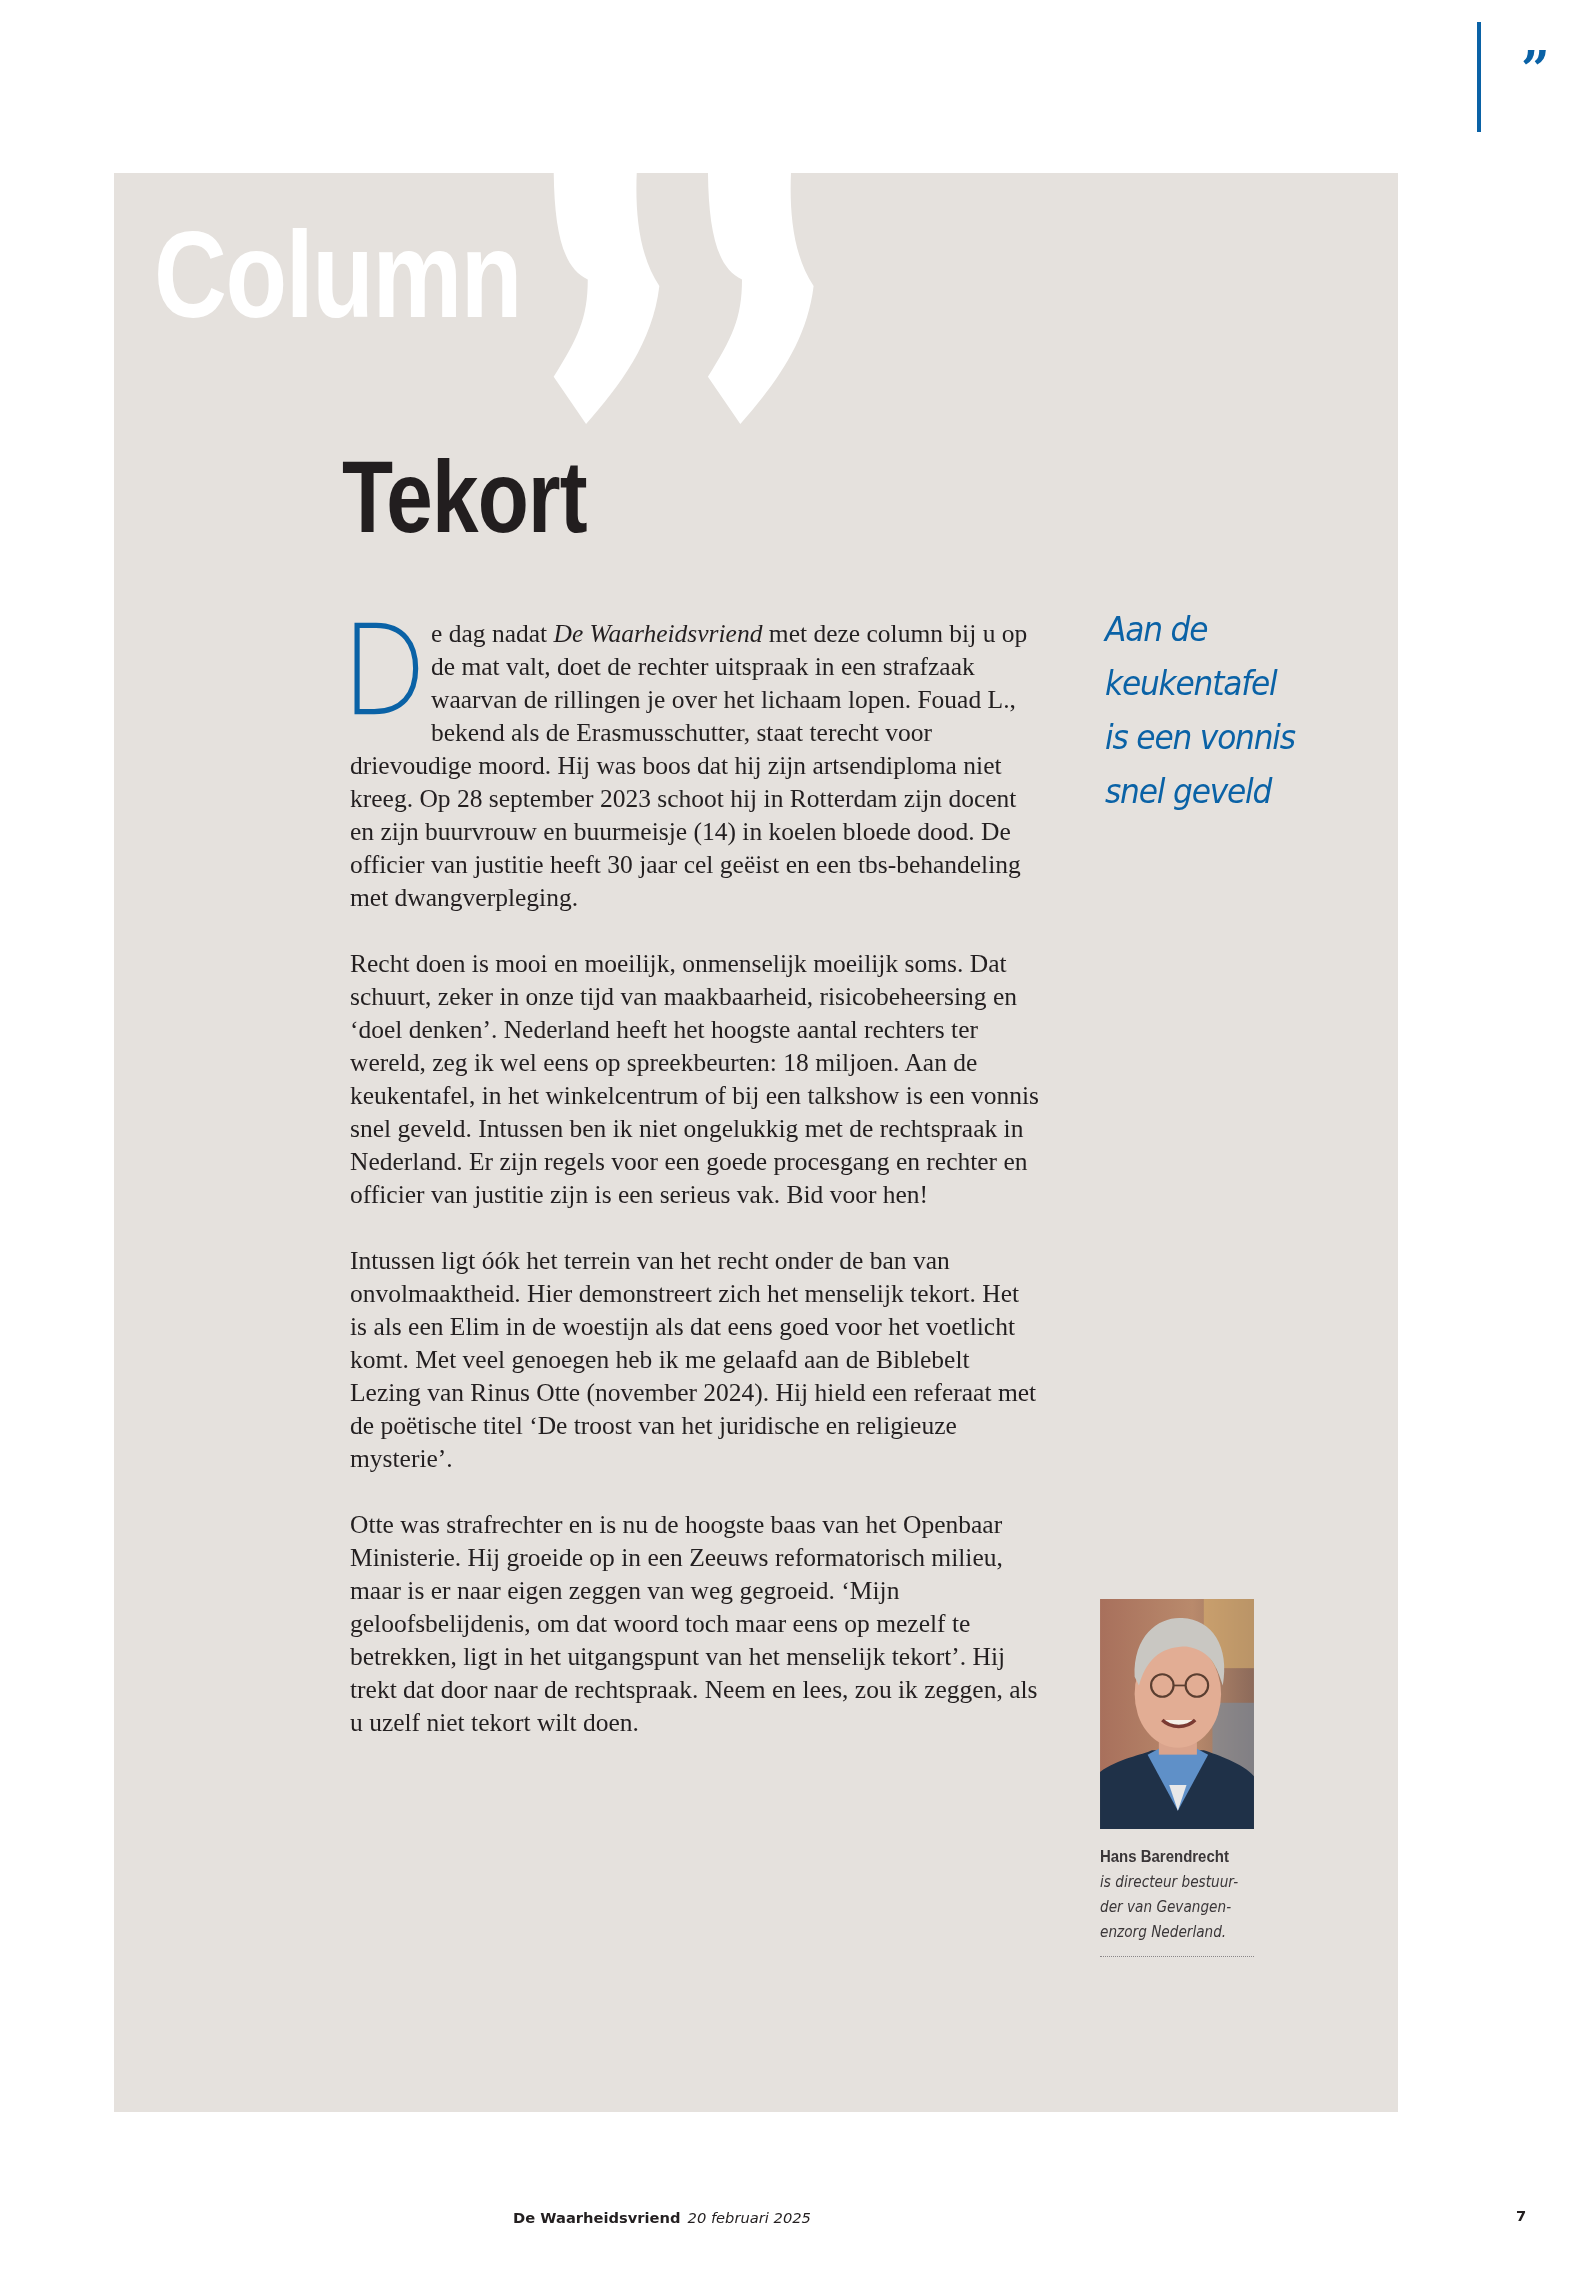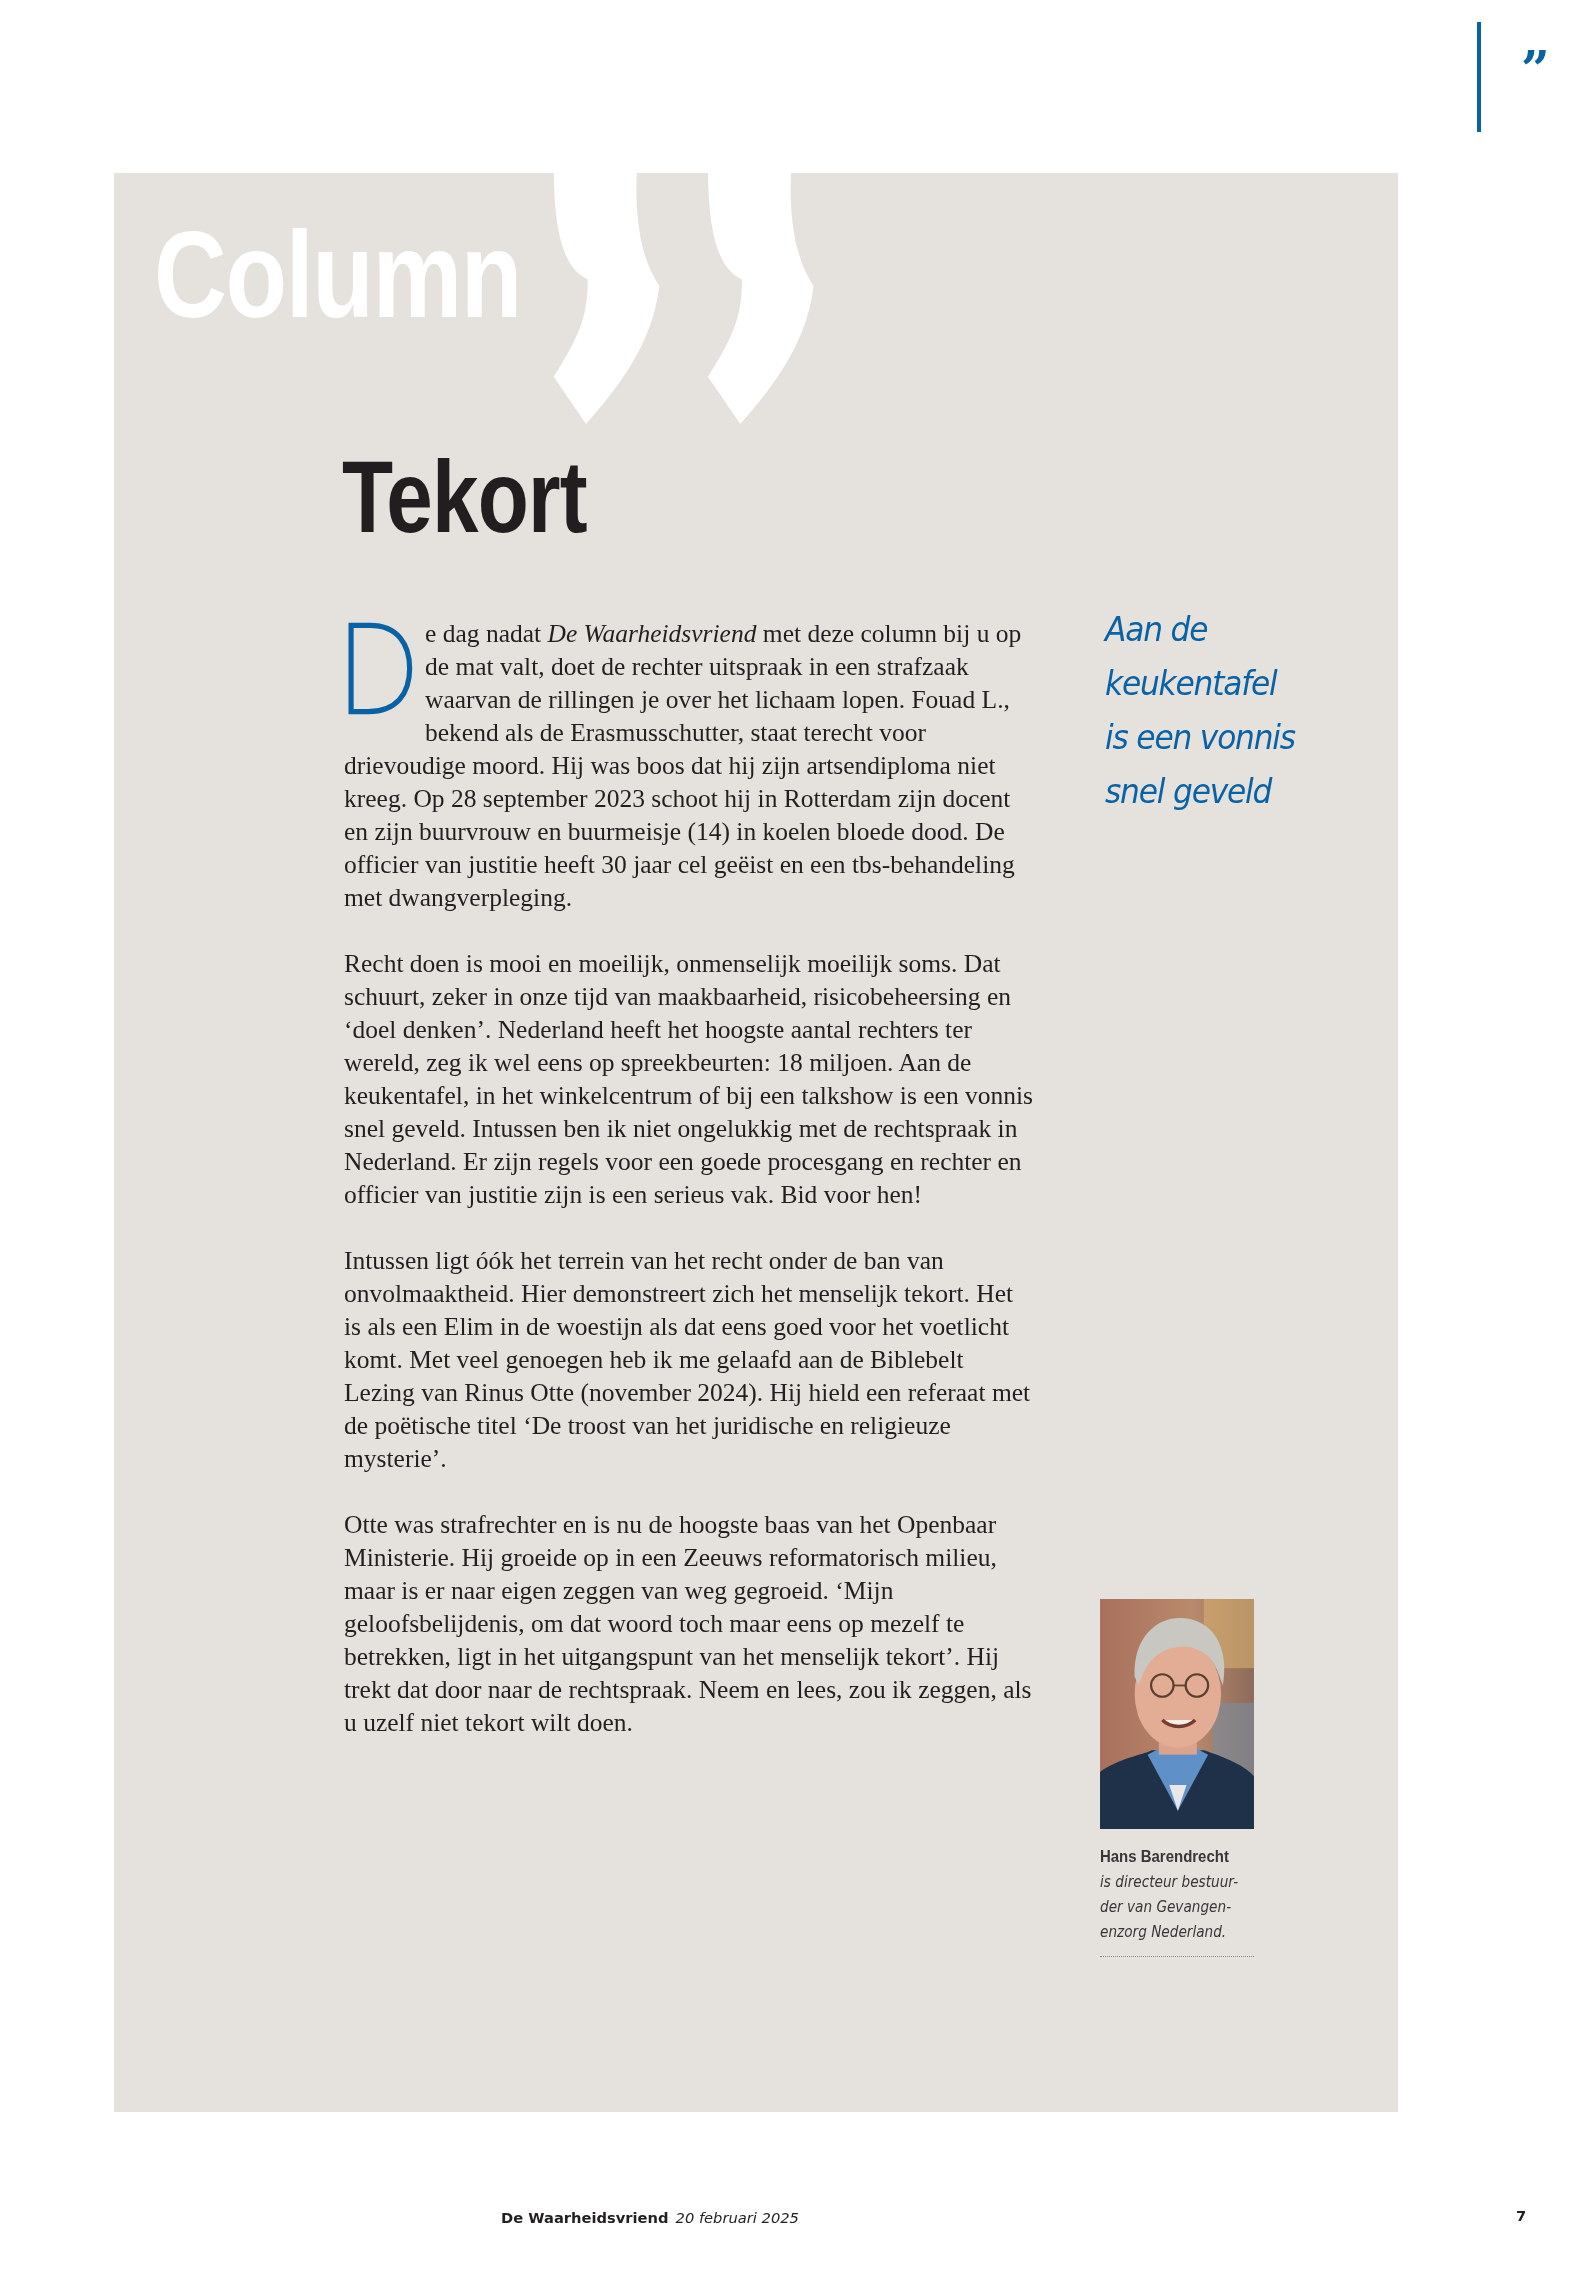--- a/index.html
+++ b/index.html
@@ -8,34 +8,34 @@
   .top-rule { position: absolute; left: 1477px; top: 21.6px; width: 3.5px; height: 110px; background: #0a62a6; }
   .top-quote { position: absolute; left: 1521px; top: 45px; font-family: "DejaVu Serif", serif; font-weight: bold; font-size: 50px; line-height: 50px; color: #0a62a6; letter-spacing: -3.5px; }
 
   .panel { position: absolute; left: 114px; top: 173px; width: 1284px; height: 1939px; background: #e5e1dd; overflow: hidden; }
 
   .column-label { position: absolute; left: 40px; top: 33px; font-family: "Liberation Sans", sans-serif; font-weight: bold; font-size: 123px; line-height: 138px; color: #ffffff; transform: scaleX(0.82); transform-origin: left top; letter-spacing: -1.7px; }
   .big-quote { position: absolute; left: 419px; top: -17.3px; width: 431px; height: 224px; }
 
   .article-title { position: absolute; left: 228px; top: 268px; font-family: "Liberation Sans", sans-serif; font-weight: bold; font-size: 102px; line-height: 112px; color: #221e1f; transform: scaleX(0.82); transform-origin: left top; letter-spacing: -0.9px; }
 
-  .body-col { position: absolute; left: 230px; top: 444px; width: 690px; font-family: "Liberation Serif", serif; font-size: 25.5px; line-height: 33px; color: #231f20; }
+  .body-col { position: absolute; left: 236px; top: 444px; width: 690px; font-family: "Liberation Serif", serif; font-size: 25.5px; line-height: 33px; color: #231f20; }
   .body-col p { margin: 0 0 33px 0; }
   .dropcap-wrap { float: left; width: 81px; height: 100px; position: relative; }
   .dropcap-svg { position: absolute; left: 0; top: 5.2px; }
   .body-col em { font-style: italic; }
 
   .pull-quote { position: absolute; left: 991px; top: 429px; width: 224px; font-family: "DejaVu Sans", sans-serif; font-style: italic; font-size: 34px; line-height: 54px; color: #0a62a6; letter-spacing: -1.3px; transform: scaleX(0.92); transform-origin: left top; }
 
   .author-photo { position: absolute; left: 986px; top: 1426px; width: 154px; height: 230px; overflow: hidden; }
   .author-name { position: absolute; left: 986px; top: 1671px; font-family: "Liberation Sans", sans-serif; font-weight: bold; font-size: 17px; line-height: 26px; color: #3a3638; transform: scaleX(0.88); transform-origin: left top; }
   .author-bio { position: absolute; left: 986px; top: 1697px; width: 173px; font-family: "DejaVu Sans", sans-serif; font-style: italic; font-size: 15.5px; line-height: 25px; color: #3a3638; transform: scaleX(0.88); transform-origin: left top; }
   .author-rule { position: absolute; left: 986px; top: 1783px; width: 154px; border-top: 1.3px dotted #8a8688; }
 
-  .footer { position: absolute; left: 0; width: 1300px; top: 2209px; text-align: center; font-family: "DejaVu Sans", sans-serif; font-size: 14.7px; color: #231f20; }
+  .footer { position: absolute; left: 12px; width: 1300px; top: 2209px; text-align: center; font-family: "DejaVu Sans", sans-serif; font-size: 14.7px; color: #231f20; }
   .footer .pub { font-weight: bold; }
   .footer .date { font-style: italic; margin-left: 7px; font-weight: normal; }
   .page-number { position: absolute; left: 1516px; top: 2207px; font-family: "DejaVu Sans", sans-serif; font-weight: bold; font-size: 14.7px; color: #231f20; }
 </style>
 </head>
 <body>
 
 <div class="top-rule"></div>
 <div class="top-quote">”</div>
 

